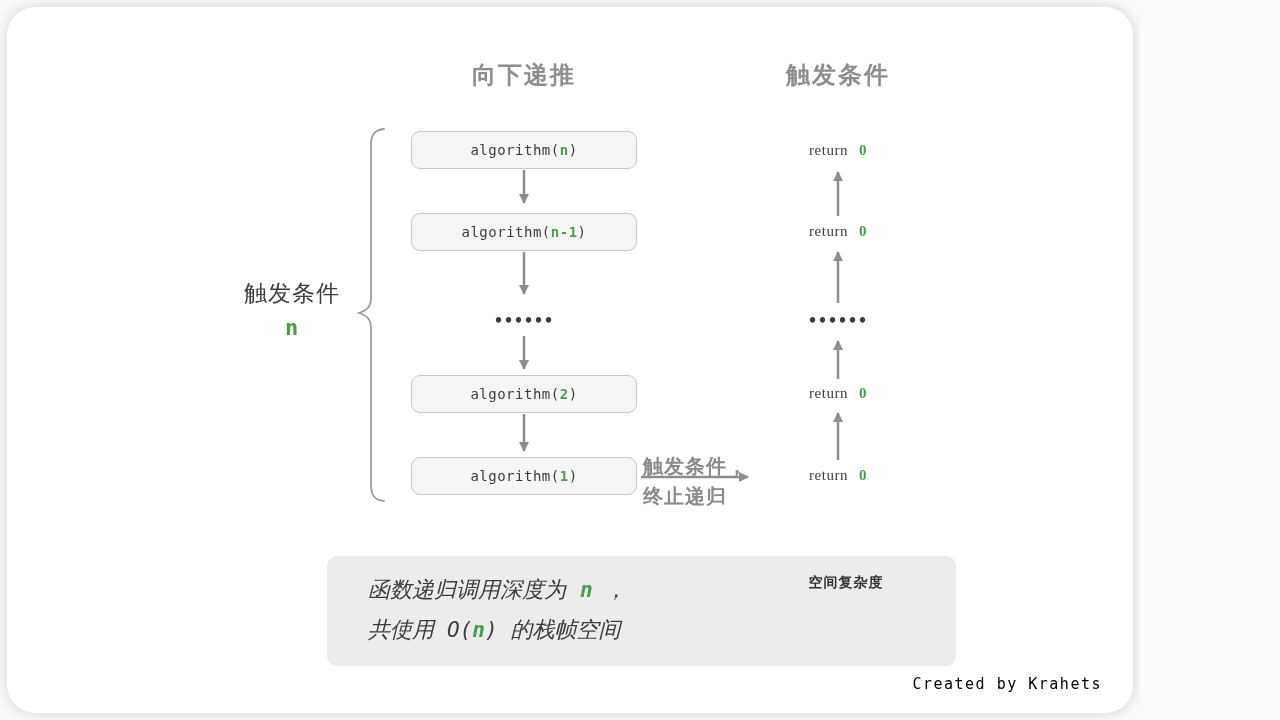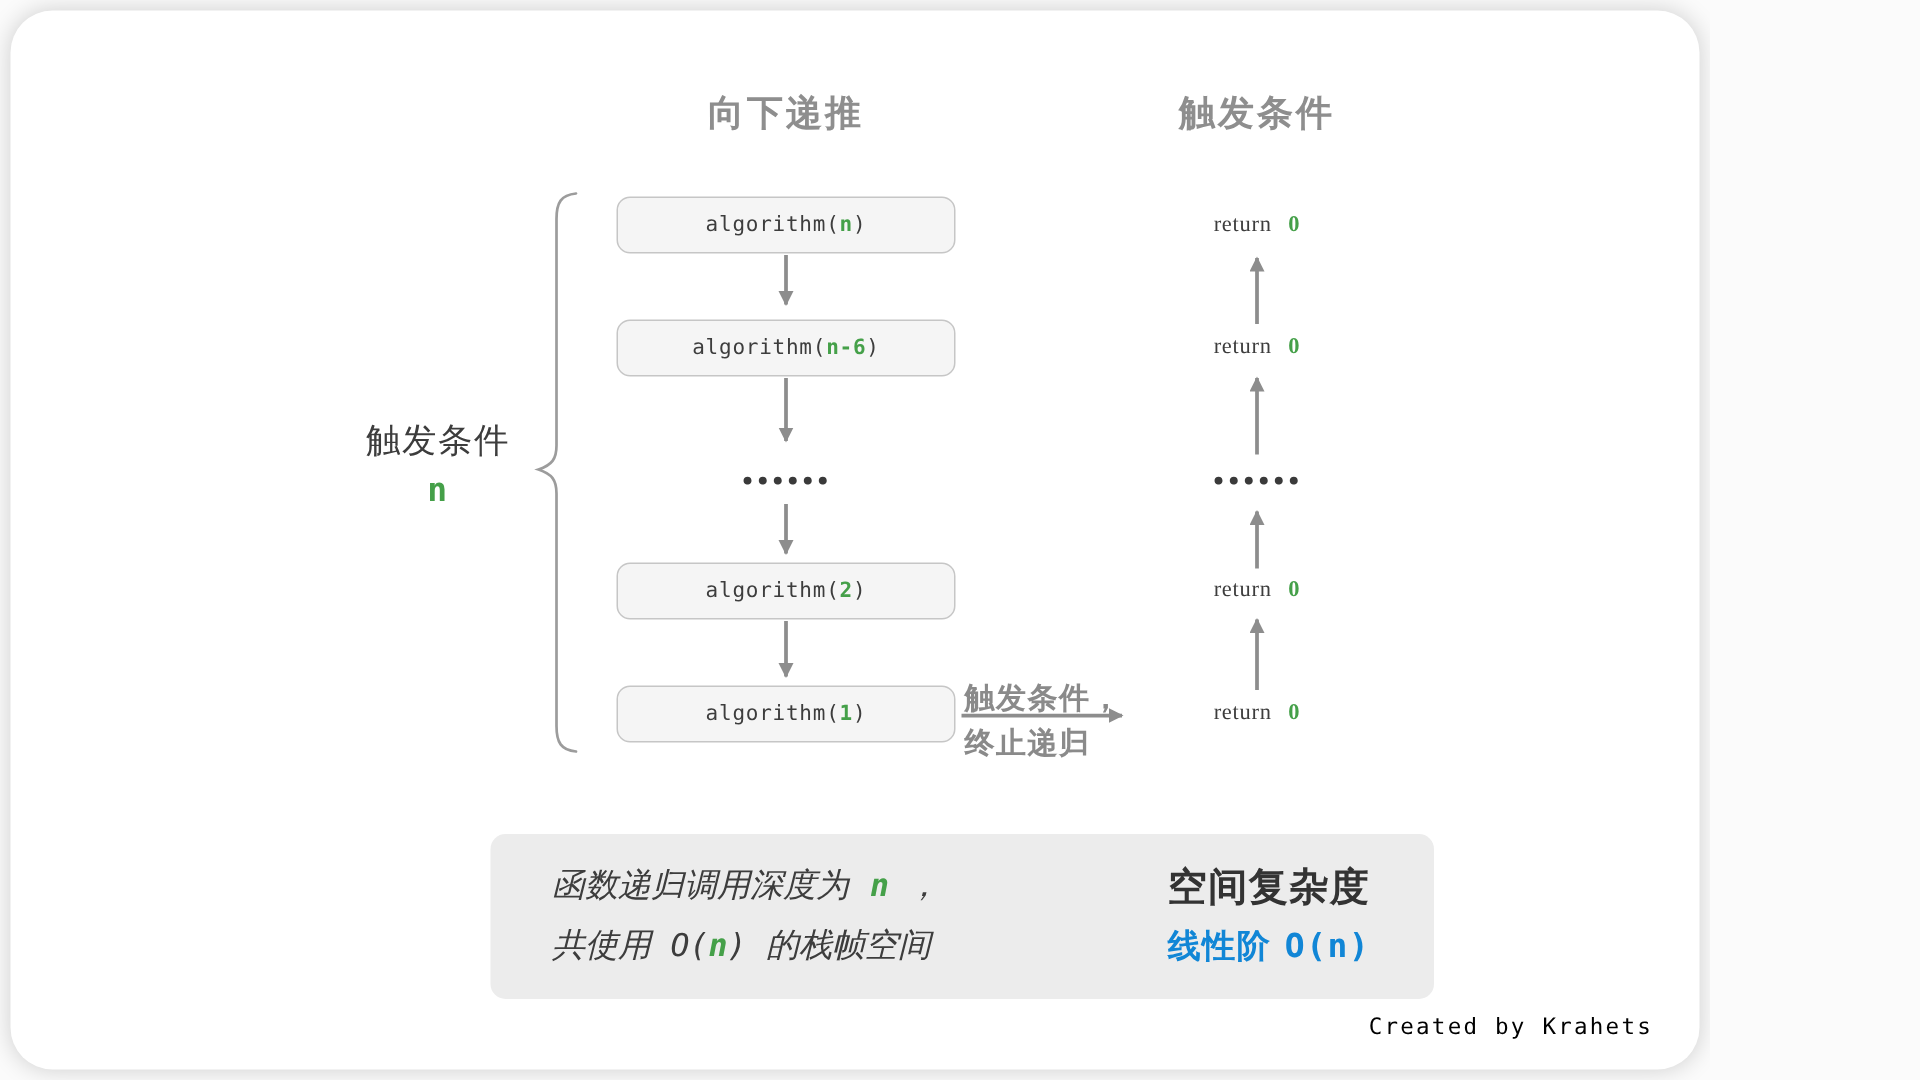--- a/index.html
+++ b/index.html
@@ -63,21 +63,21 @@
   .sumleft {
     position: absolute; left: 368px; top: 570px;
     font-size: 22px; color: #3d3d3d; line-height: 40px; white-space: nowrap; font-style: italic;
   }
   .sumleft .nvar { font-size: 21px; margin: 0 12px 0 14px; }
   .sumleft .oexp { font-family: "DejaVu Sans Mono", monospace; font-size: 21px; }
   .sumleft .gap-l { margin-left: 13px; }
   .sum-title {
     position: absolute; left: 846px; top: 574px;
     transform: translateX(-50%); white-space: nowrap;
-    font-size: 26px; font-weight: bold; color: #333333; letter-spacing: 1px;
+    font-size: 14px; font-weight: bold; color: #333333; letter-spacing: 1px;
   }
   .sum-value {
     position: absolute; left: 846px; top: 616px;
     transform: translateX(-50%); white-space: nowrap;
     font-size: 22px; font-weight: bold; color: #1186d6; letter-spacing: 1px;
   }
   .sum-value .oexp { font-family: "DejaVu Sans Mono", monospace; margin-left: 9px; }
   .watermark {
     position: absolute; right: 38px; top: 675px;
     font-family: "DejaVu Sans Mono", monospace;
@@ -123,21 +123,21 @@
     <div class="green mono nvar">n</div>
   </div>
 
   <div class="callbox" style="top:131px">
     <span>algorithm(</span>
       <span class="green">n</span>
       <span>)</span>
   </div>
   <div class="callbox" style="top:213px">
     <span>algorithm(</span>
-      <span class="green">n-6</span>
+      <span class="green">n-1</span>
       <span>)</span>
   </div>
   <div class="dots" style="left:524px; top:312px">••••••</div>
   <div class="callbox" style="top:375px">
     <span>algorithm(</span>
       <span class="green">2</span>
       <span>)</span>
   </div>
   <div class="callbox" style="top:457px">
     <span>algorithm(</span>
@@ -167,19 +167,16 @@
   <div class="sumbox"></div>
   <div class="sumleft">
     <div>
       <span>函数递归调用深度为</span><span class="green mono nvar">n</span><span>，</span>
     </div>
     <div>
       <span>共使用</span><span class="oexp dark gap-l">O(</span><span class="green oexp">n</span><span class="oexp dark">)</span><span class="gap-l">的栈帧空间</span>
     </div>
   </div>
   <div class="sum-title">空间复杂度</div>
-  <div class="sum-value">
-    <span>线性阶</span><span class="oexp">O(n)</span>
-  </div>
 
   <div class="watermark">Created by Krahets</div>
 
 </div>
 
 </body></html>

